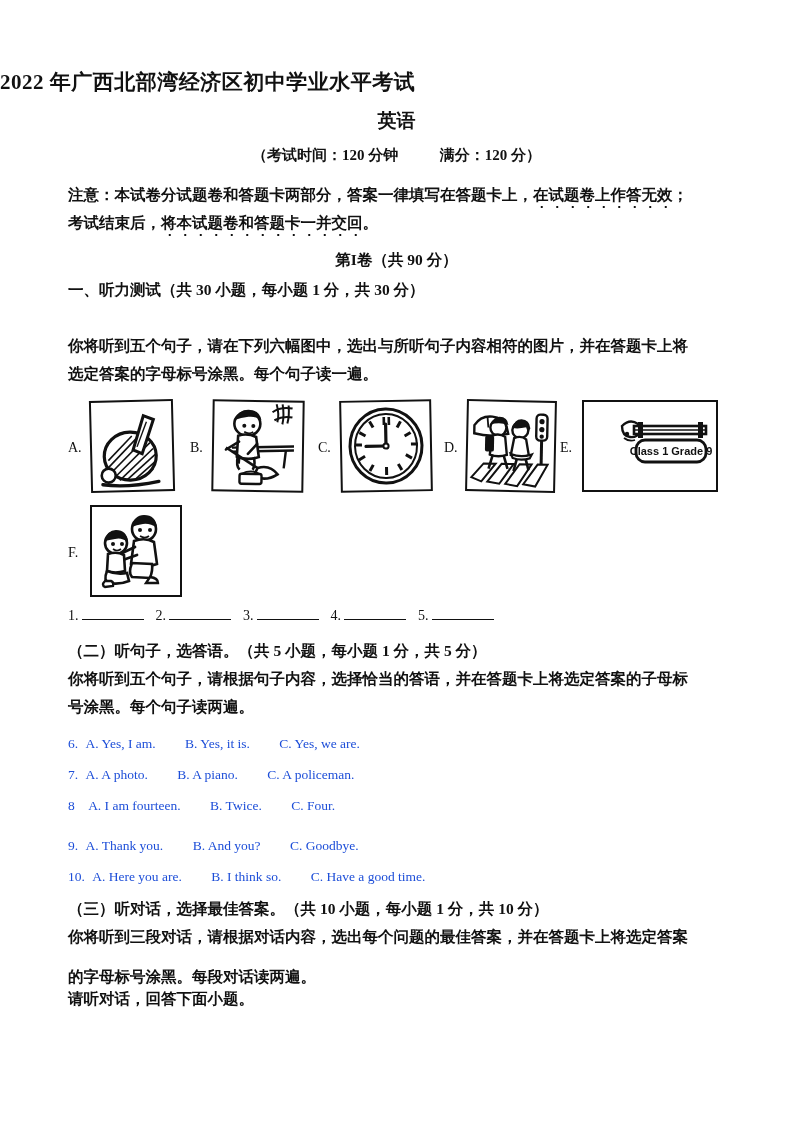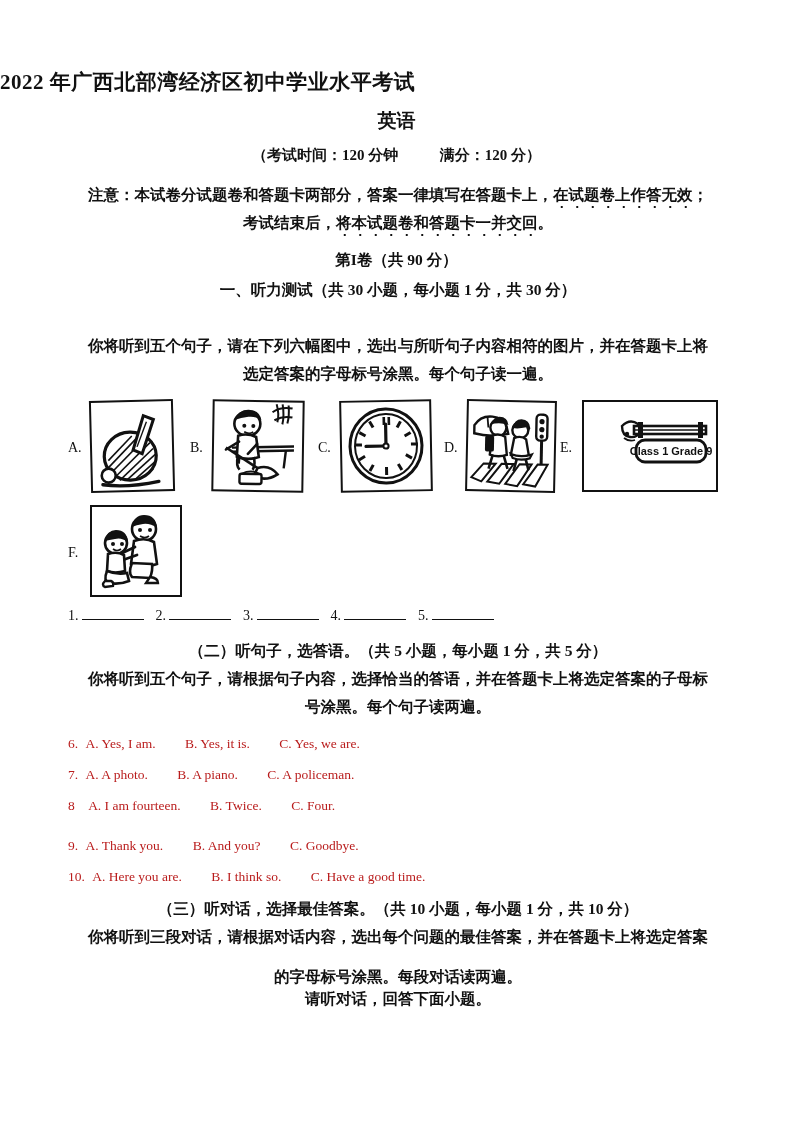--- a/index.html
+++ b/index.html
@@ -55,21 +55,20 @@
   }
 
   .body-line {
     position: absolute;
     left: 68px;
     width: 660px;
     font-size: 15.5px;
     font-weight: bold;
     line-height: 1.15;
     white-space: nowrap;
-    text-align: center;
   }
 
   .center-line {
     position: absolute;
     left: 0; right: 0;
     text-align: center;
     font-size: 15.5px;
     font-weight: bold;
   }
 
@@ -113,21 +112,21 @@
     height: 11px;
   }
 
   
   .mc-line {
     position: absolute;
     left: 68px;
     font-size: 13.5px;
     font-weight: normal;
     white-space: nowrap;
-    color: #b91c1c;
+    color: #1d4ed8;
   }
   .mc-line .qn { display: inline-block; }
   .mc-line .opt { display: inline-block; }
 
   
   .pic-slot {
     position: absolute;
   }
   .pic-label {
     position: absolute;

